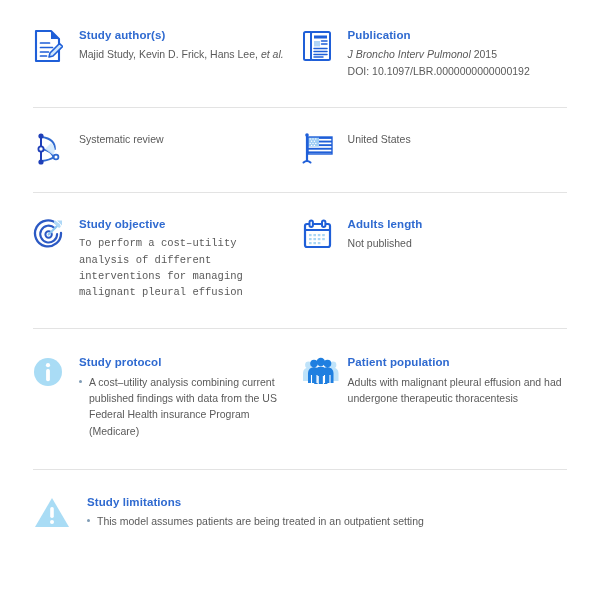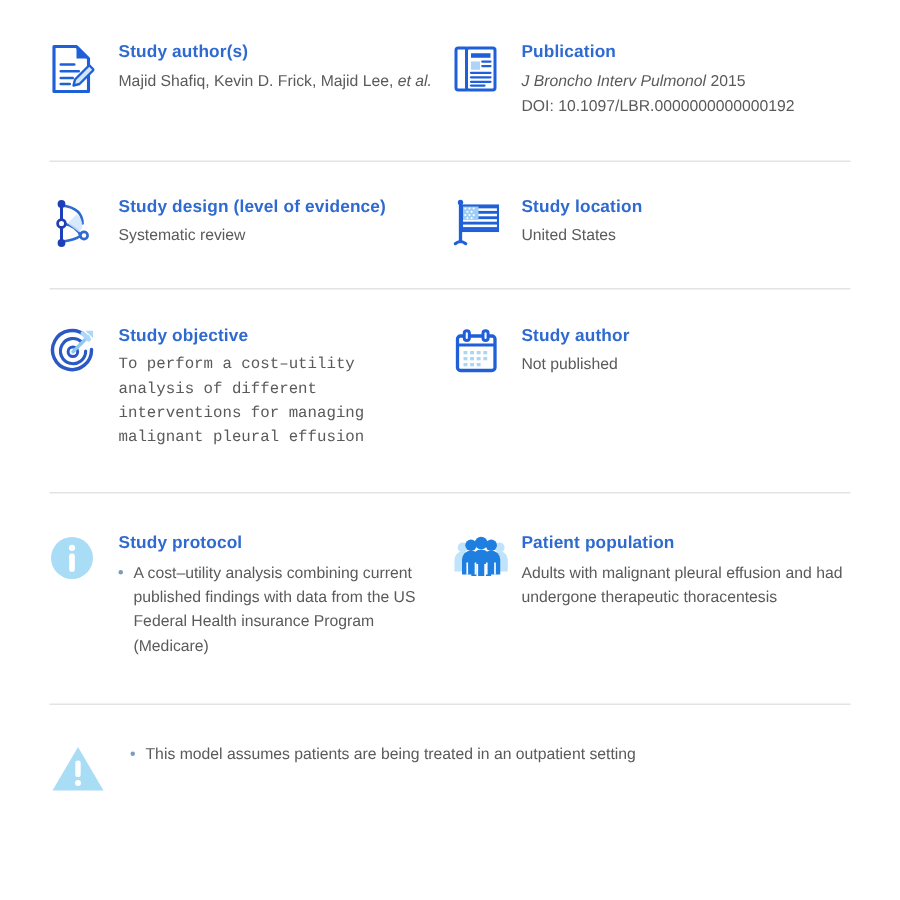--- a/index.html
+++ b/index.html
@@ -119,21 +119,21 @@
         <div class="icon-cell">
           <svg width="30" height="34" viewBox="0 0 30 34" aria-hidden="true">
             <path d="M3 2 h15 l8 8 v22 h-23 z" fill="#ffffff" stroke="#1f5fd8" stroke-width="2.1" stroke-linejoin="round"></path>
             <path d="M18 2 v8 h8 z" fill="#1f5fd8"></path>
             <path d="M7.5 14 h9 M7.5 18.5 h12 M7.5 23 h8 M7.5 27 h6" stroke="#1f5fd8" stroke-width="1.7" stroke-linecap="round"></path>
             <path d="M26.5 14.5 l3 3 l-9.5 9.5 l-4 1 l1-4 z" fill="#cfe6fb" stroke="#1f5fd8" stroke-width="1.6" stroke-linejoin="round"></path>
           </svg>
         </div>
         <div class="text-cell">
           <p class="heading">Study author(s)</p>
-          <p class="body"><span>Majid Shafiq, Kevin D. Frick, Majid Lee, </span><span class="it">et al.</span></p>
+          <p class="body"><span>Majid Study, Kevin D. Frick, Hans Lee, </span><span class="it">et al.</span></p>
         </div>
       </div>
 
       <div class="col col-right">
         <div class="icon-cell">
           <svg width="30" height="34" viewBox="0 0 30 34" aria-hidden="true">
             <rect x="2" y="3" width="8" height="28" rx="1.5" fill="#ffffff" stroke="#1f5fd8" stroke-width="2"></rect>
             <rect x="9" y="3" width="19" height="28" rx="1.5" fill="#ffffff" stroke="#1f5fd8" stroke-width="2"></rect>
             <rect x="12" y="6.5" width="13" height="3" fill="#1f5fd8"></rect>
             <rect x="12" y="12" width="6" height="5.5" fill="#aed4f7"></rect>
@@ -161,21 +161,20 @@
             <path d="M9 17 q10 2 12 9" stroke="#2f6ad0" stroke-width="1.8" fill="none" stroke-linecap="round"></path>
             <path d="M9 29 q8 -1 12 -4" stroke="#2f6ad0" stroke-width="1.8" fill="none" stroke-linecap="round"></path>
             <path d="M18 11 a8 8 0 0 1 2 12 l-8 -6 z" fill="#cfe6fb" opacity="0.85"></path>
             <circle cx="8" cy="4" r="2.6" fill="#1f3fb8"></circle>
             <circle cx="8" cy="17" r="2.6" fill="#ffffff" stroke="#1f3fb8" stroke-width="1.8"></circle>
             <circle cx="8" cy="30" r="2.6" fill="#1f3fb8"></circle>
             <circle cx="23" cy="25" r="2.4" fill="#ffffff" stroke="#2f6ad0" stroke-width="1.8"></circle>
           </svg>
         </div>
         <div class="text-cell">
-          <p class="heading">Study design (level of evidence)</p>
           <p class="body">Systematic review</p>
         </div>
       </div>
 
       <div class="col col-right">
         <div class="icon-cell">
           <svg width="34" height="34" viewBox="0 0 34 34" aria-hidden="true">
             <path d="M5 3 v26" stroke="#1f5fd8" stroke-width="2.2" stroke-linecap="round"></path>
             <circle cx="5" cy="3" r="1.8" fill="#1f5fd8"></circle>
             <path d="M1.5 30.5 q3.5 -3 7 0" stroke="#1f5fd8" stroke-width="2" fill="none" stroke-linecap="round"></path>
@@ -197,21 +196,20 @@
               <circle cx="8.2" cy="11.4" r=".7"></circle>
                 <circle cx="11" cy="11.4" r=".7"></circle>
                 <circle cx="13.8" cy="11.4" r=".7"></circle>
               <circle cx="9.6" cy="13.4" r=".7"></circle>
                 <circle cx="12.4" cy="13.4" r=".7"></circle>
             </g>
             <rect x="6" y="5" width="24" height="17" fill="none" stroke="#1f5fd8" stroke-width="1.4"></rect>
           </svg>
         </div>
         <div class="text-cell">
-          <p class="heading">Study location</p>
           <p class="body">United States</p>
         </div>
       </div>
 
     </div>
   </div>
 
   <div class="section sec-objective">
     <div class="row">
 
@@ -248,21 +246,21 @@
                 <rect x="11.4" y="20" width="2.6" height="2.2"></rect>
               <rect x="15.8" y="20" width="2.6" height="2.2"></rect>
                 <rect x="20.2" y="20" width="2.6" height="2.2"></rect>
               <rect x="7" y="24" width="2.6" height="2.2"></rect>
                 <rect x="11.4" y="24" width="2.6" height="2.2"></rect>
               <rect x="15.8" y="24" width="2.6" height="2.2"></rect>
             </g>
           </svg>
         </div>
         <div class="text-cell">
-          <p class="heading">Study author</p>
+          <p class="heading">Adults length</p>
           <p class="body">Not published</p>
         </div>
       </div>
 
     </div>
   </div>
 
   <div class="section sec-protocol">
     <div class="row">
 
@@ -317,20 +315,21 @@
     <div class="row">
       <div class="col col-full">
         <div class="icon-cell">
           <svg width="40" height="36" viewBox="0 0 40 36" aria-hidden="true">
             <path d="M19 3 L36 32 H2 Z" fill="#a9dcf5"></path>
             <rect x="17.2" y="12" width="3.6" height="11" rx="1.7" fill="#ffffff"></rect>
             <circle cx="19" cy="27" r="2" fill="#ffffff"></circle>
           </svg>
         </div>
         <div class="text-cell">
+          <p class="heading">Study limitations</p>
           <ul class="bullets">
             <li>This model assumes patients are being treated in an outpatient setting</li>
 
           </ul>
         </div>
       </div>
     </div>
   </div>
 
 </div>

